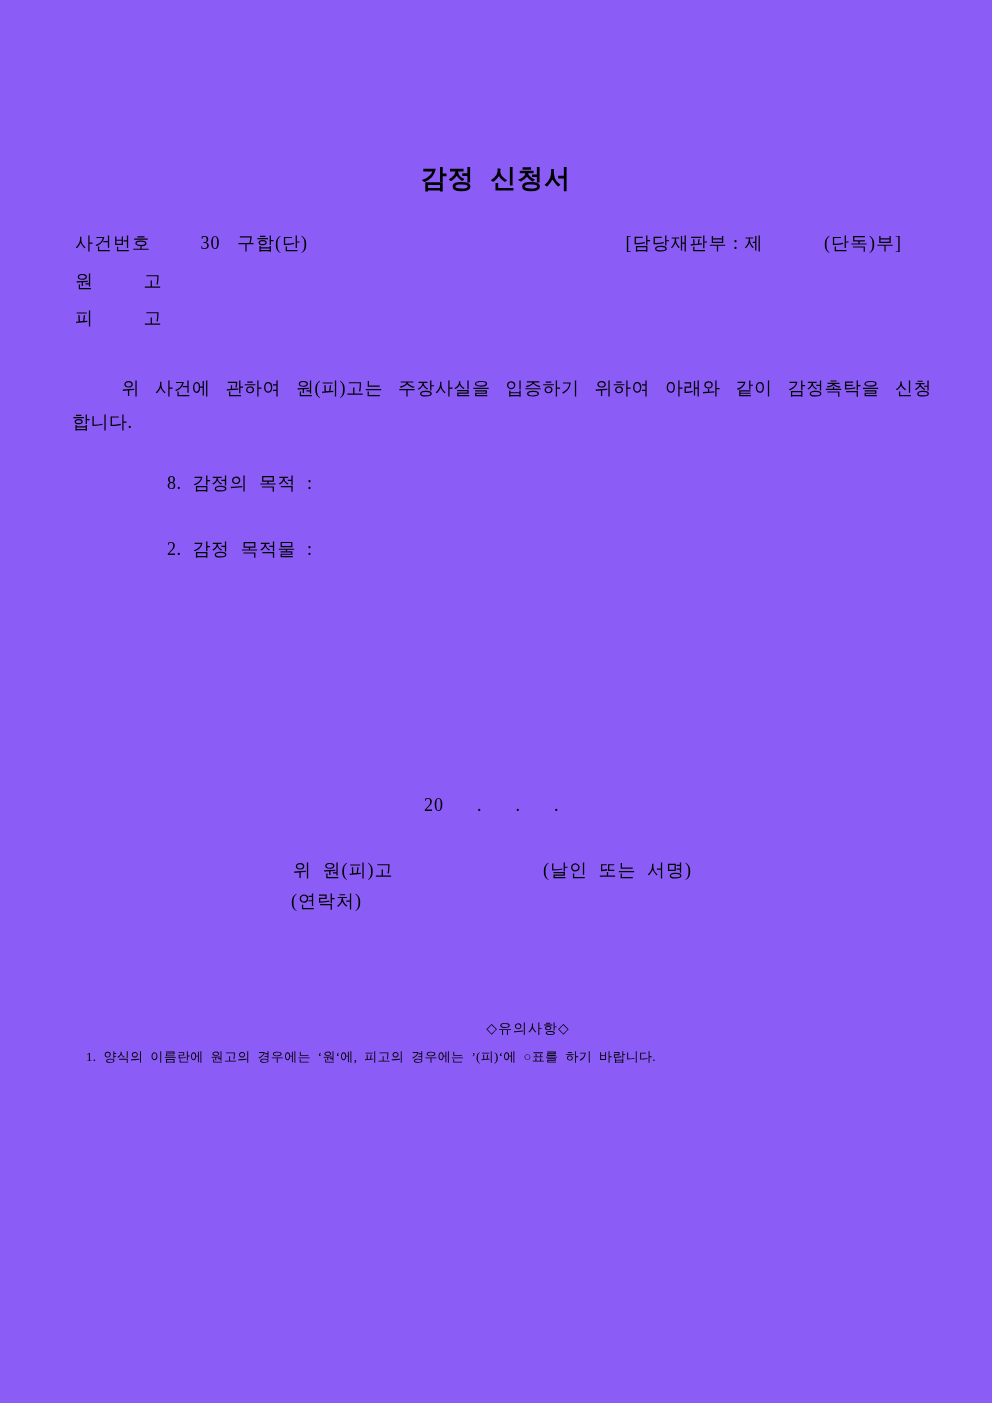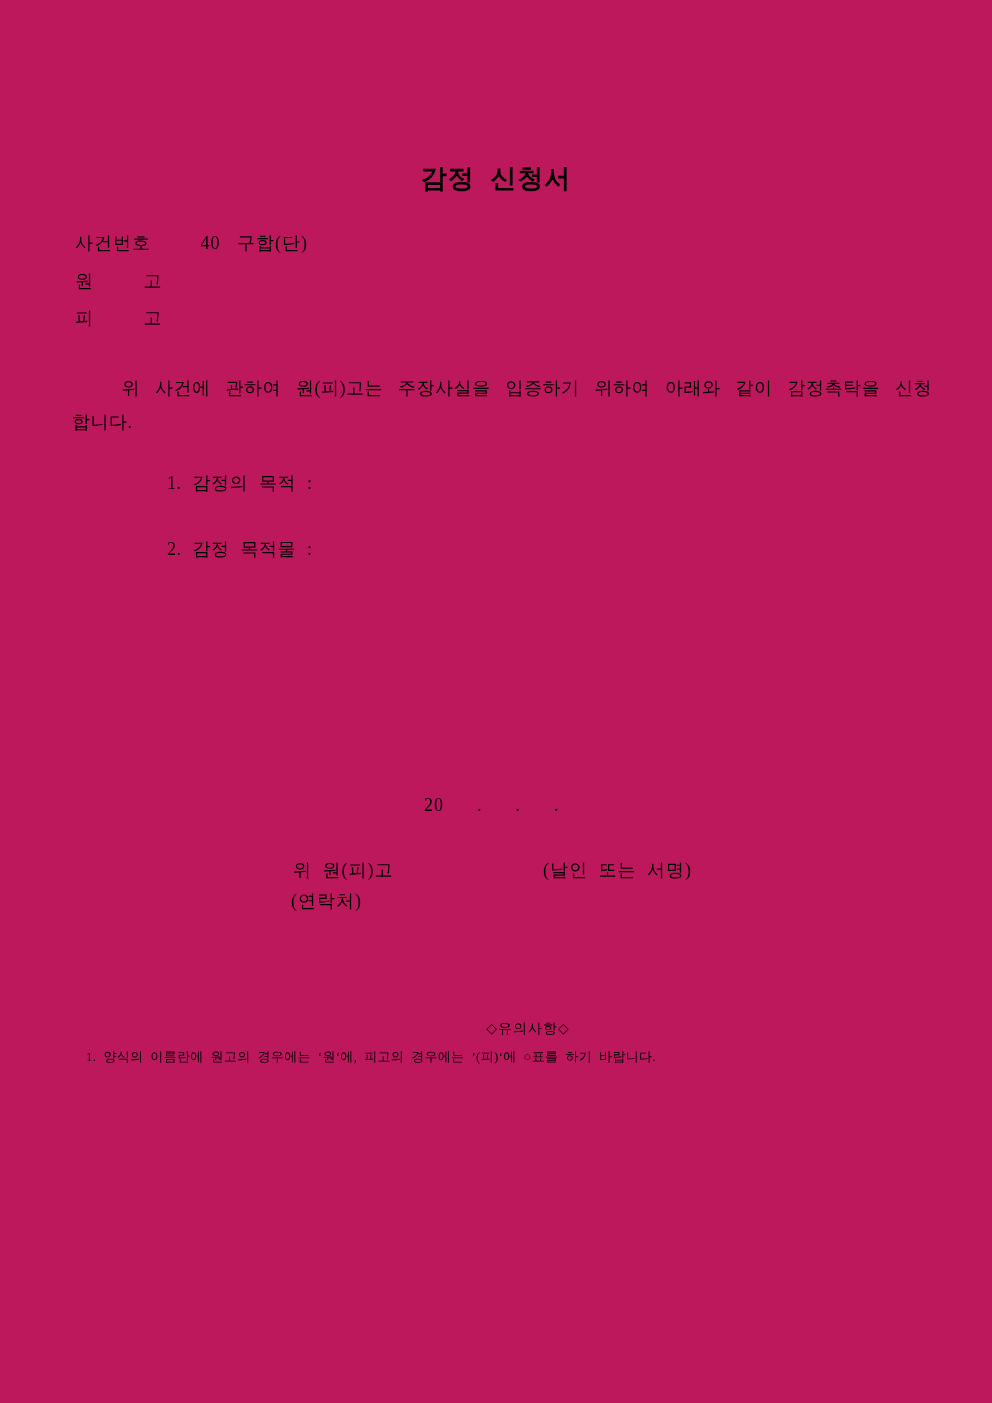--- a/index.html
+++ b/index.html
@@ -1,21 +1,21 @@
 <!DOCTYPE html>
 <html><head>
 <meta charset="utf-8">
 <style>
   * { margin: 0; padding: 0; box-sizing: border-box; }
   html, body { background: #ffffff; }
   .page {
     position: relative;
     width: 992px;
     height: 1403px;
-    background: #be185d;
+    background: #8b5cf6;
     color: #000000;
     font-family: "Liberation Serif", "DejaVu Serif", serif;
     overflow: hidden;
   }
   .pre { white-space: pre; }
 
   .title {
     position: absolute; top: 161px; left: 0; width: 992px;
     text-align: center;
     font-size: 26px; font-weight: bold;
@@ -96,32 +96,33 @@
   .note-2 { top: 1071px; width: 841px; padding-left: 25px; text-indent: -25px; }
 </style>
 </head>
 <body>
 
 <div class="page">
 
   <div class="title">감정 신청서</div>
 
   <div class="case-line">
-    <span class="pre">사건번호         40   구합(단)</span>
+    <span class="pre">사건번호         30   구합(단)</span>
+    <span class="pre">[담당재판부 : 제           (단독)부]</span>
   </div>
 
   <div class="party party-plaintiff">원         고</div>
 
   <div class="party party-defendant">피         고</div>
 
   <div class="body-line1">위 사건에 관하여 원(피)고는 주장사실을 입증하기 위하여 아래와 같이 감정촉탁을 신청</div>
 
   <div class="body-line2">합니다.</div>
 
-  <div class="item item-1">1. 감정의 목적 :</div>
+  <div class="item item-1">8. 감정의 목적 :</div>
 
   <div class="item item-2">2. 감정 목적물 :</div>
 
 
   <div class="date-line">20      .      .      .</div>
 
   <span class="sig-name">위 원(피)고</span>
 
   <span class="sig-seal">(날인 또는 서명)</span>
 

